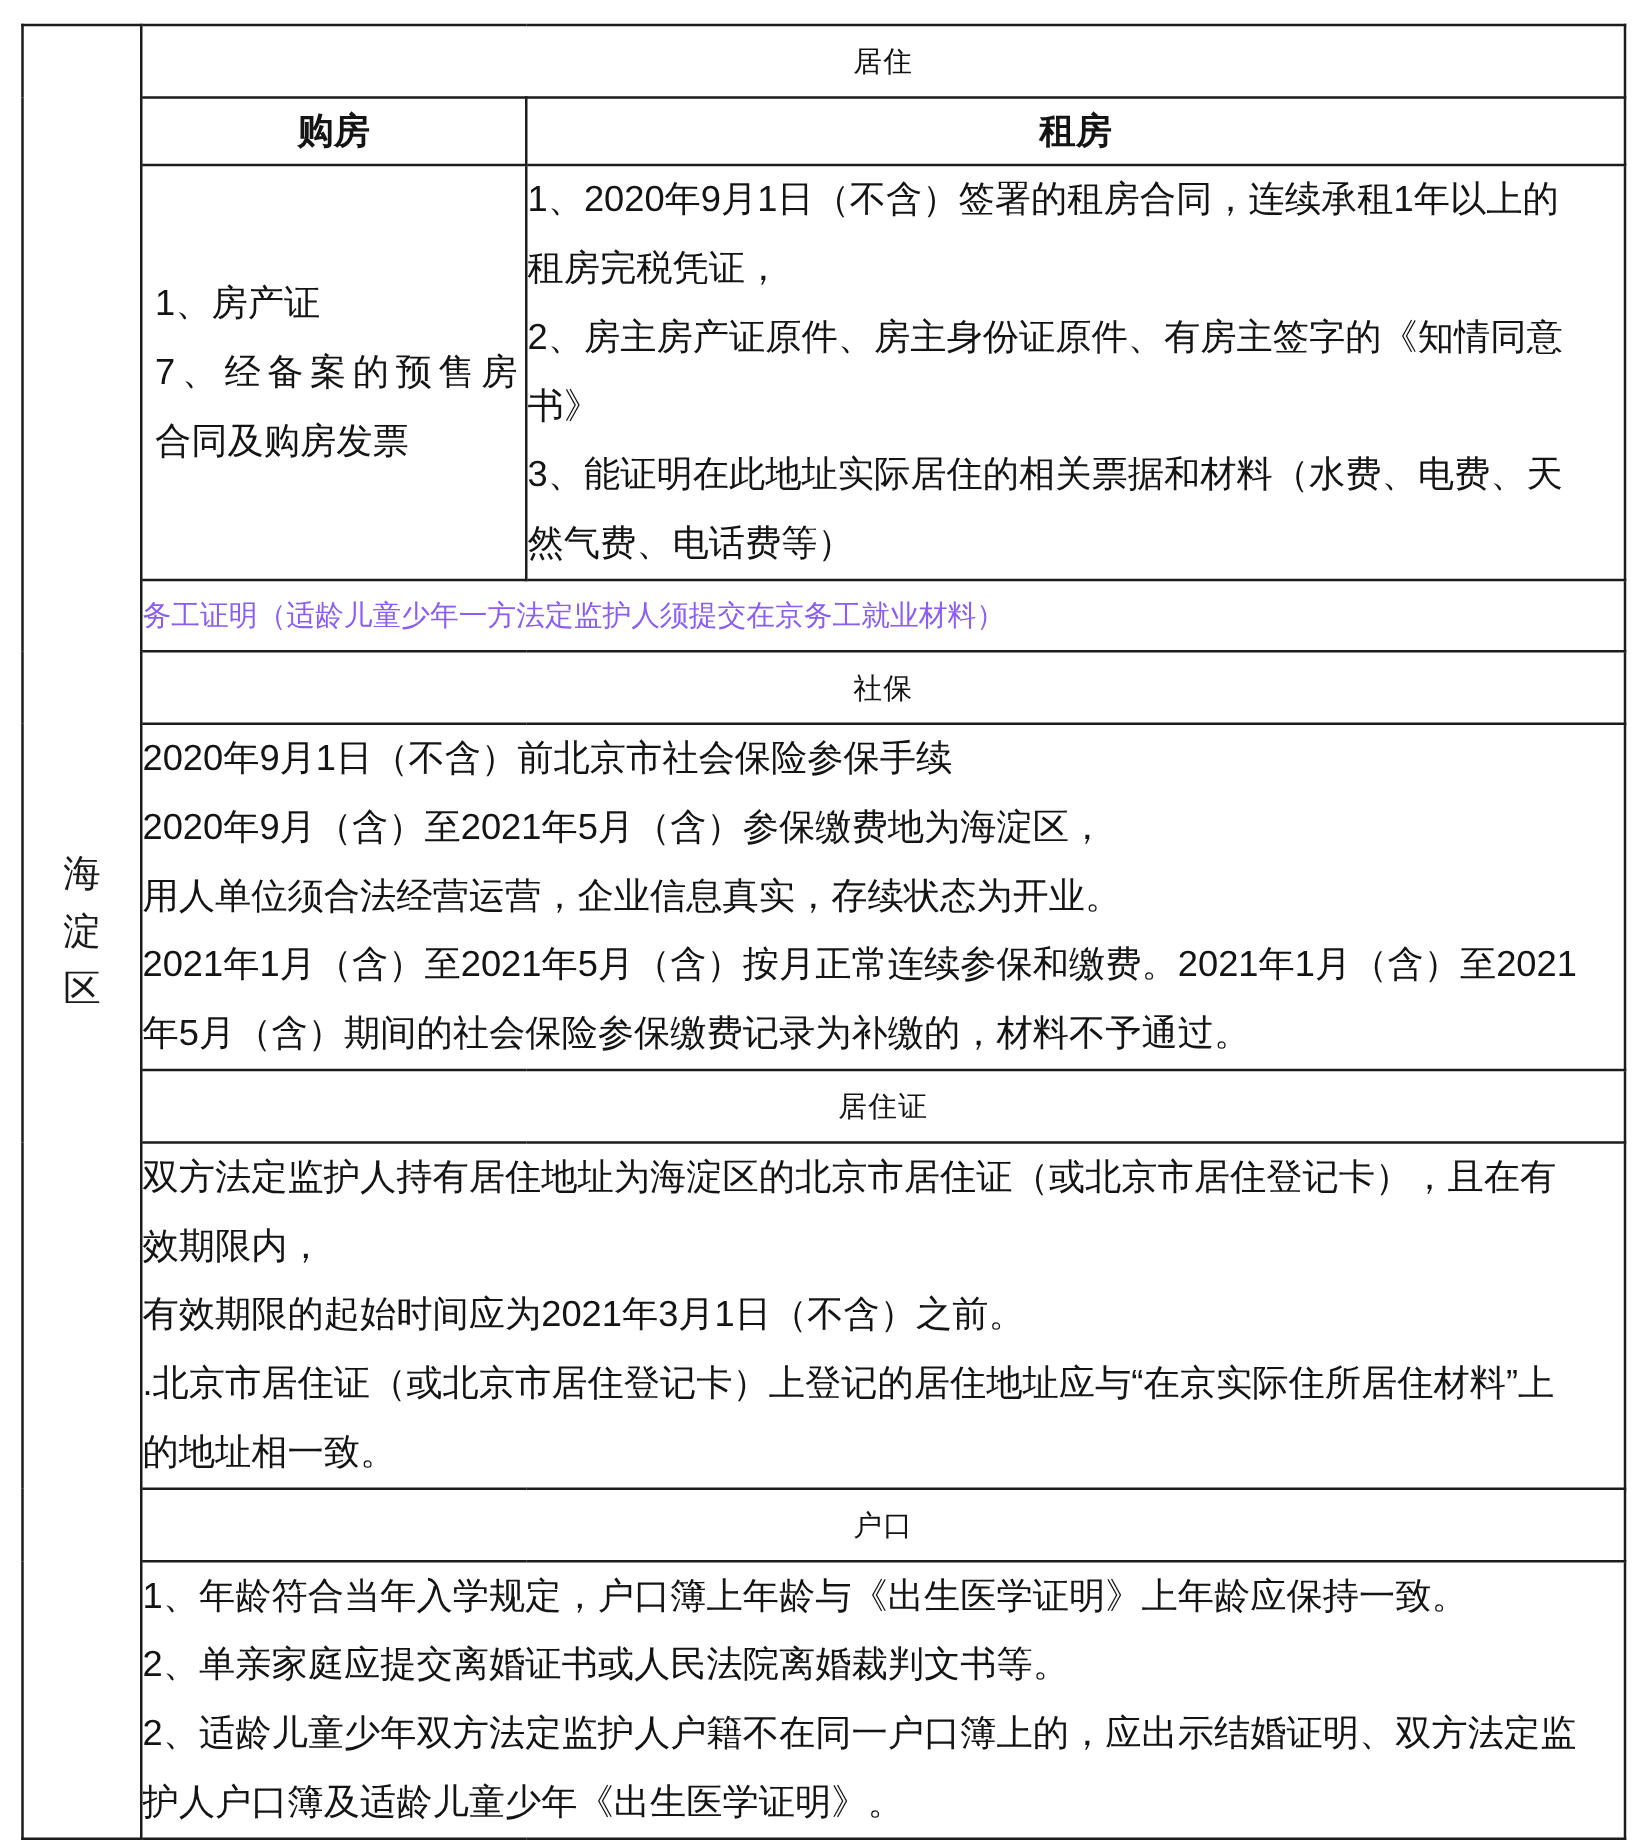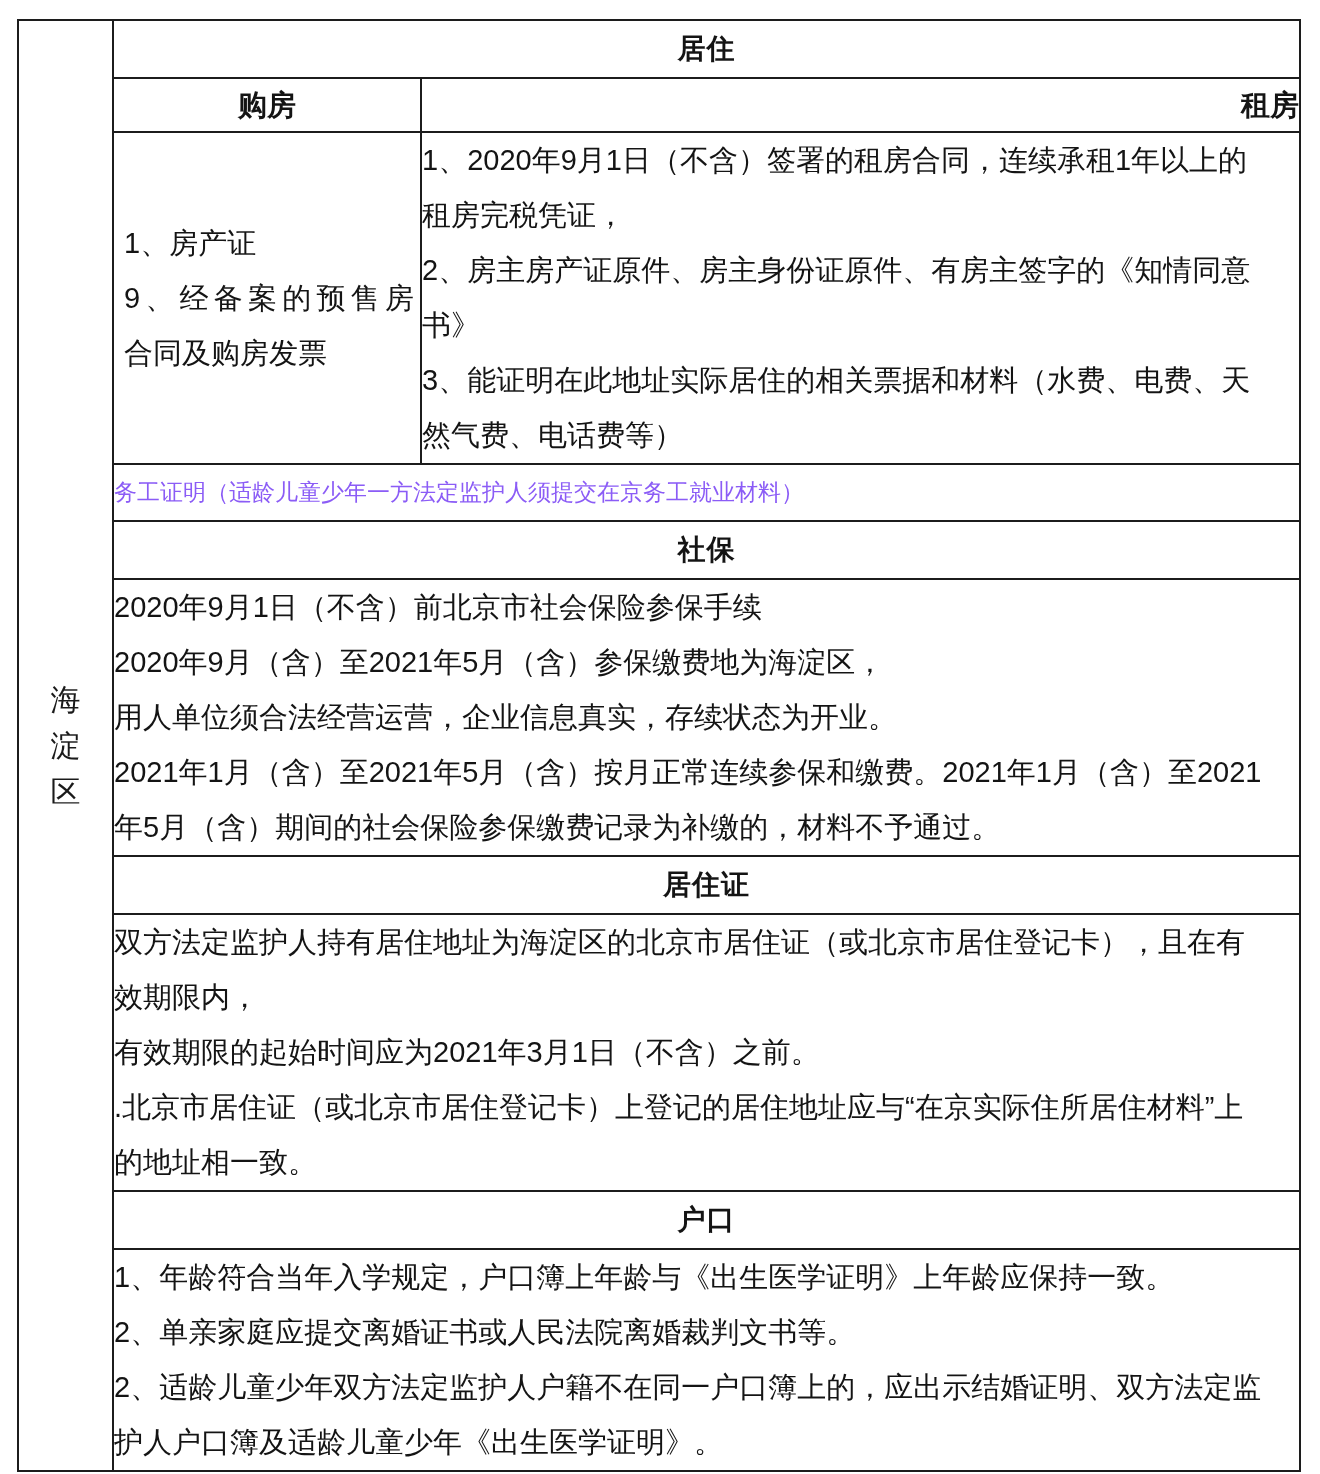--- a/index.html
+++ b/index.html
@@ -55,22 +55,22 @@
     display: block;
     text-align: center;
   }
   .district-text .ch {
     display: block;
   }
 
   
   .section-header {
     text-align: center;
-    font-size: 28px;
-    font-weight: bold;
+    font-size: 23px;
+    font-weight: normal;
     color: #141414;
     height: 56px;
     line-height: 56px;
     letter-spacing: 1px;
     border-radius: 25px;
   }
 
   
   .sub-header {
     text-align: center;
@@ -104,21 +104,21 @@
     text-align-last: justify;
   }
   .single-line-cell {
     font-size: 23px;
     line-height: 55px;
     color: #8b5cf6;
     padding: 2px 8px 4px 9px;
     text-align: left;
   }
   .col-buy { width: 308px; }
-  .col-rent { width: auto; text-align: right; }
+  .col-rent { width: auto; }
 </style>
 </head>
 <body>
 
 <div class="page">
   <table class="req-table">
     <colgroup>
       <col style="width:95px">
       <col style="width:308px">
       <col>
@@ -137,21 +137,21 @@
       </tr>
 
       <tr>
         <td class="sub-header col-buy">购房</td>
         <td class="sub-header col-rent">租房</td>
       </tr>
 
       <tr>
         <td class="body-cell buy-col">
           <p>1、房产证</p>
-          <p class="justify">9、经备案的预售房</p>
+          <p class="justify">7、经备案的预售房</p>
           <p>合同及购房发票</p>
         </td>
         <td class="body-cell">
           <p>1、2020年9月1日（不含）签署的租房合同，连续承租1年以上的</p>
           <p>租房完税凭证，</p>
           <p>2、房主房产证原件、房主身份证原件、有房主签字的《知情同意</p>
           <p>书》</p>
           <p>3、能证明在此地址实际居住的相关票据和材料（水费、电费、天</p>
           <p>然气费、电话费等）</p>
         </td>

